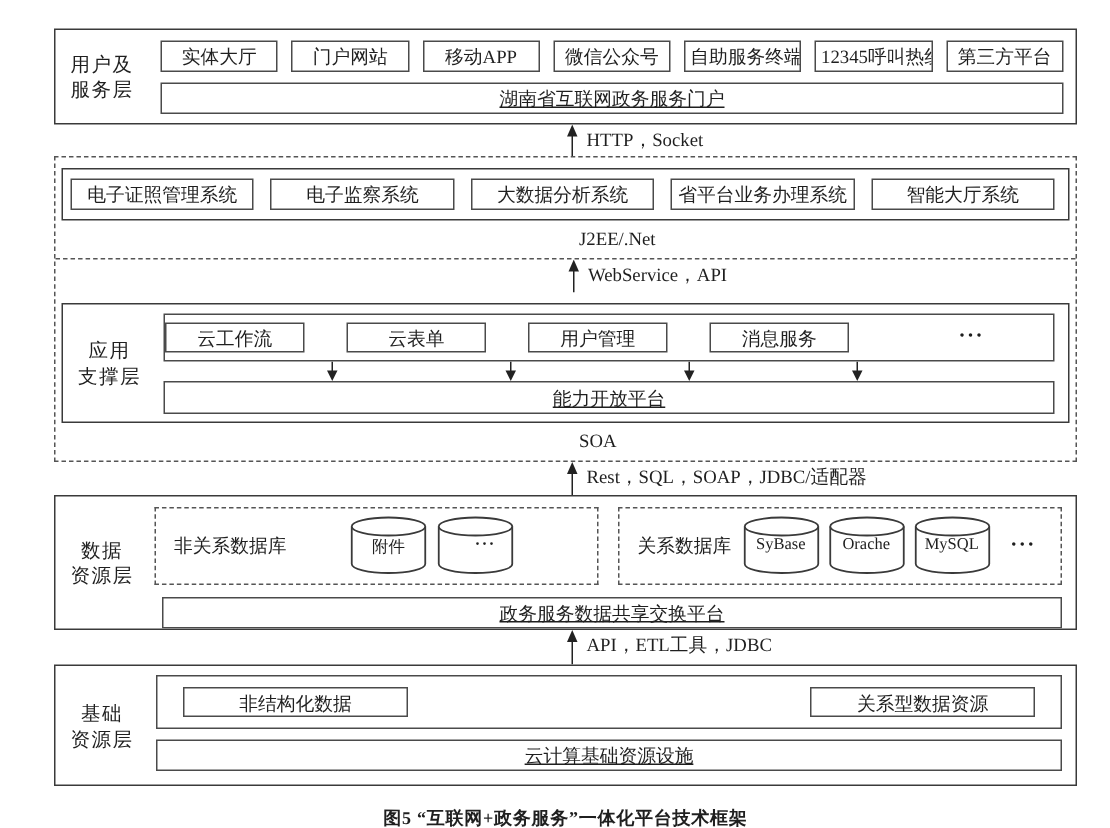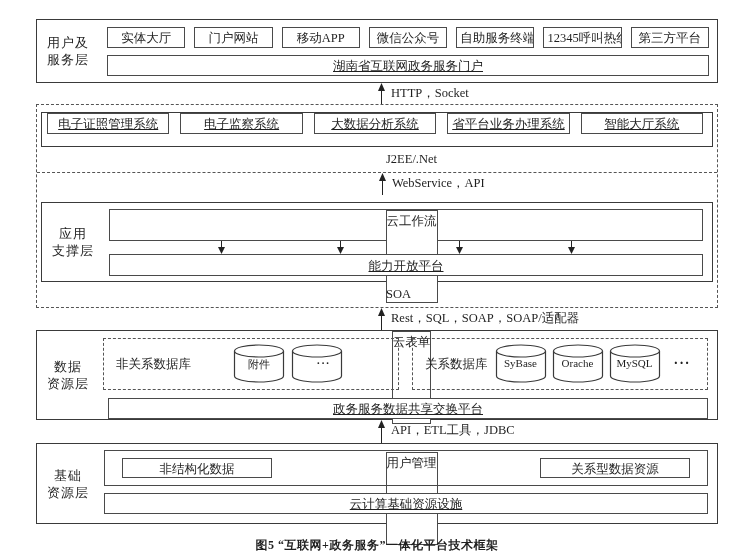--- a/index.html
+++ b/index.html
@@ -31,36 +31,36 @@
   .layer.l1{height:64px;}
   .l1 .layer-content{padding:7px 8px 0 8px;}
   .chan-row{display:flex;gap:9px;}
   .chan-row .sbox{flex:1;padding:0 3px;}
   .l1 .wide-bar{margin-top:7px;}
 
   
   .dashed-wrap{border:1px dashed #555;margin-top:0;box-sizing:border-box;}
   .layer.inner{border-width:1px;margin:7px 4px 0 4px;}
   .layer.l2{height:35px;}
-  .l2 .layer-content{display:flex;align-items:flex-start;gap:11px;padding:0 9px 0 5px;text-decoration:underline;}
+  .l2 .layer-content{display:flex;align-items:center;gap:11px;padding:0 9px 0 5px;}
   .l2 .sysbox{flex:1;padding:0 4px;}
 
   .proto-row{position:relative;height:25px;font-size:12.5px;}
   .proto-row span{position:absolute;left:349px;top:5px;}
 
   .connector{position:relative;height:21px;}
   .connector .arr{position:absolute;left:340px;top:0;}
   .connector .clabel{position:absolute;left:355px;top:2px;font-size:12.5px;}
   .connector.in-dash{border-top:1px dashed #555;height:22px;}
 
   .layer.l3{height:80px;}
   .l3 .layer-content{padding:6px 9px 0 5px;display:flex;flex-direction:column;}
   .comp-rect{
     border:1px solid #4a4a4a;height:32px;display:flex;align-items:center;
-    padding-left:11px;gap:28px;box-sizing:border-box;flex-direction:column;
+    gap:28px;box-sizing:border-box;
   }
   .compbox{flex:0 0 93px;height:20px;line-height:20px;}
   .dots{font-size:14px;letter-spacing:1px;font-weight:bold;}
   .comp-rect .dots{margin-left:auto;margin-right:46px;}
   .arrow-strip{position:relative;height:13px;}
   .arrow-strip .darr{position:absolute;top:0;}
   .darr.p1{left:18%;} .darr.p2{left:38%;} .darr.p3{left:58%;} .darr.p4{left:77%;}
   .l3 .wide-bar{height:22px;line-height:22px;}
 
   
@@ -193,21 +193,21 @@
     <div class="proto-row">
       <span>SOA</span>
     </div>
   </div>
 
   <div class="connector" style="height:22px;">
     <svg class="arr" width="11" height="22" aria-hidden="true">
       <polygon points="5.5,0 2,8 9,8" fill="#222"></polygon>
       <line x1="5.5" y1="6" x2="5.5" y2="22" stroke="#222" stroke-width="1"></line>
     </svg>
-    <span class="clabel">Rest，SQL，SOAP，SOAP/适配器</span>
+    <span class="clabel">Rest，SQL，SOAP，JDBC/适配器</span>
   </div>
 
   <div class="layer l4">
     <div class="layer-label">
       <span>数据</span>
       <span>资源层</span>
     </div>
     <div class="layer-content">
       <div class="db-row">
 

